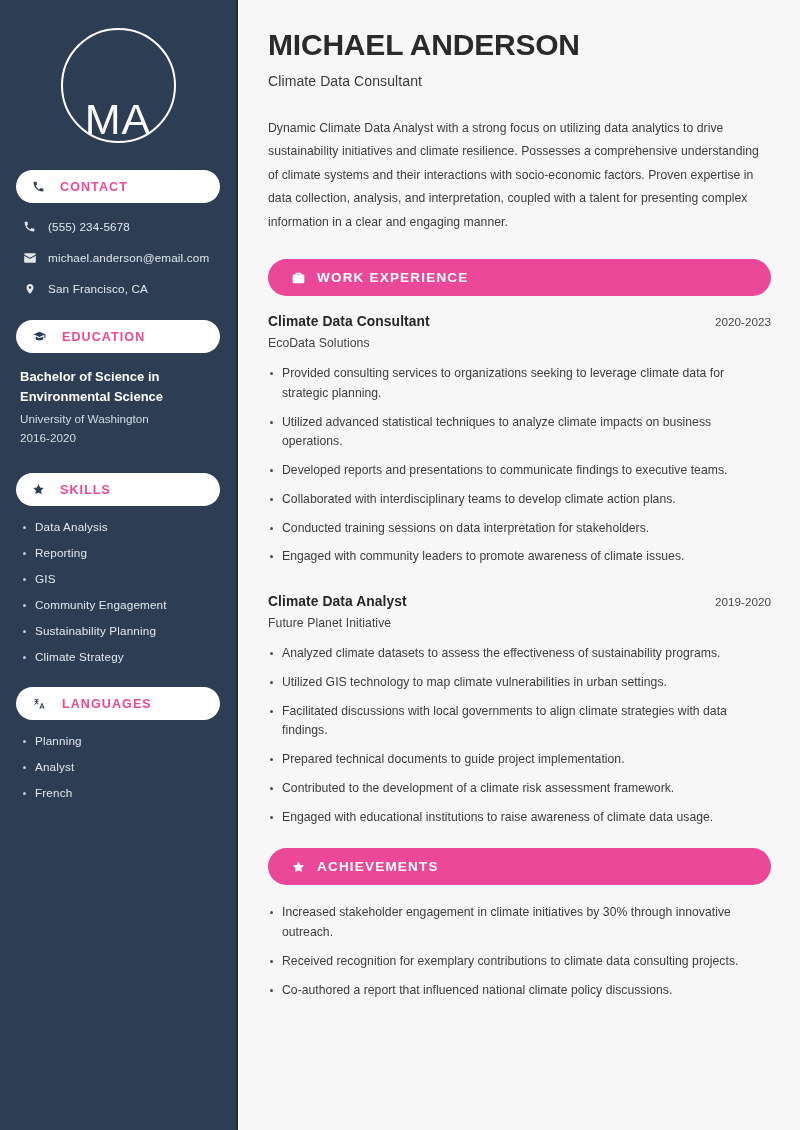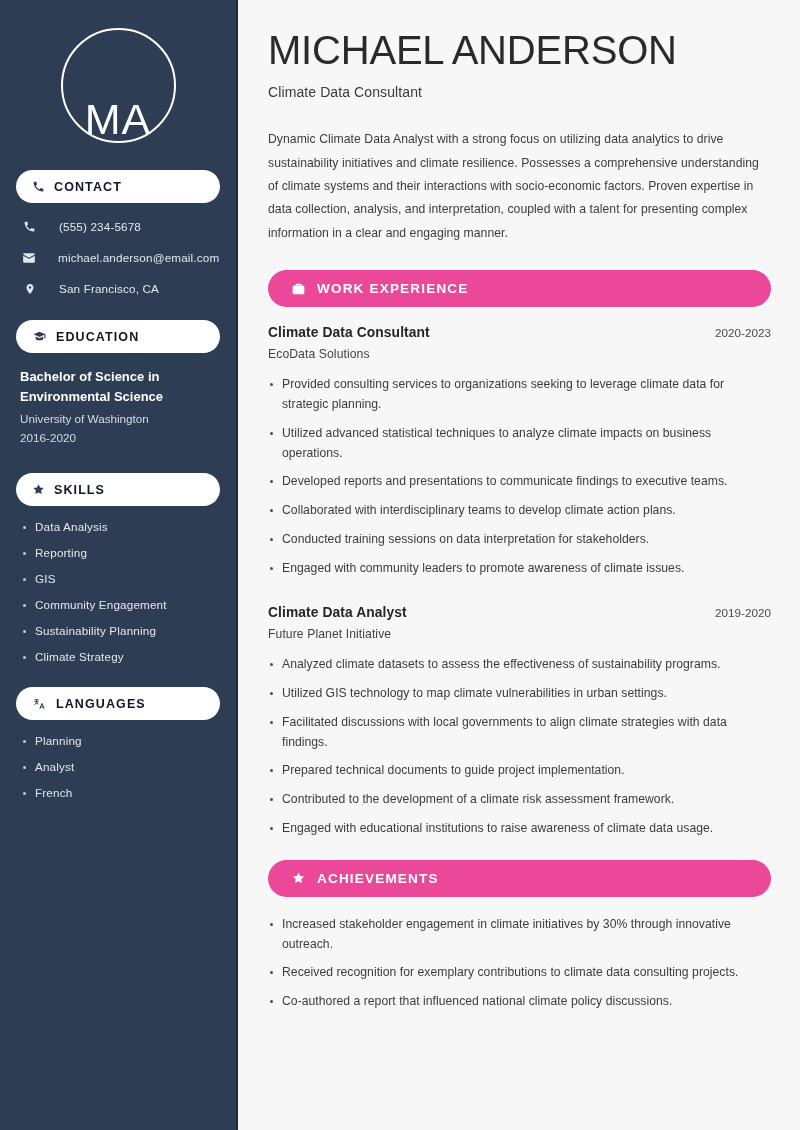--- a/index.html
+++ b/index.html
@@ -51,42 +51,42 @@
     font-size: 43px;
     font-weight: 400;
     letter-spacing: 1px;
     color: #ffffff;
     line-height: 1;
   }
 
   
   .pill {
     background: #ffffff;
-    color: #0f172a;
+    color: #ec4899;
     border-radius: 999px;
     height: 33px;
     display: flex;
     align-items: center;
-    gap: 9px;
+    gap: 15px;
     padding: 0 16px;
     margin-bottom: 14px;
   }
   .pill-label {
     font-size: 12.5px;
     font-weight: bold;
     letter-spacing: 1.1px;
   }
   .pill .ic { display: flex; align-items: center; }
   .pill .ic svg { display: block; }
 
   .contact-list { margin-bottom: 22px; }
   .contact-row {
     display: flex;
     align-items: center;
-    gap: 22px;
+    gap: 11px;
     padding: 0 6px;
     margin-bottom: 12px;
     min-height: 19px;
   }
   .contact-row .ic { width: 15px; display: flex; justify-content: center; }
   .contact-text {
     font-size: 11.7px;
     color: #e3e7ec;
     letter-spacing: 0.15px;
   }
@@ -131,22 +131,22 @@
   }
 
   
   .main {
     flex: 1;
     padding: 28px 29px 0 30px;
     background: #f7f7f7;
   }
 
   .name {
-    font-size: 40px;
-    font-weight: normal;
+    font-size: 30px;
+    font-weight: bold;
     color: #2a2a2a;
     line-height: 1.13;
     letter-spacing: -0.2px;
     text-transform: uppercase;
   }
   .job-title {
     font-size: 14px;
     color: #3a3a3a;
     margin-top: 11px;
     letter-spacing: 0.1px;

